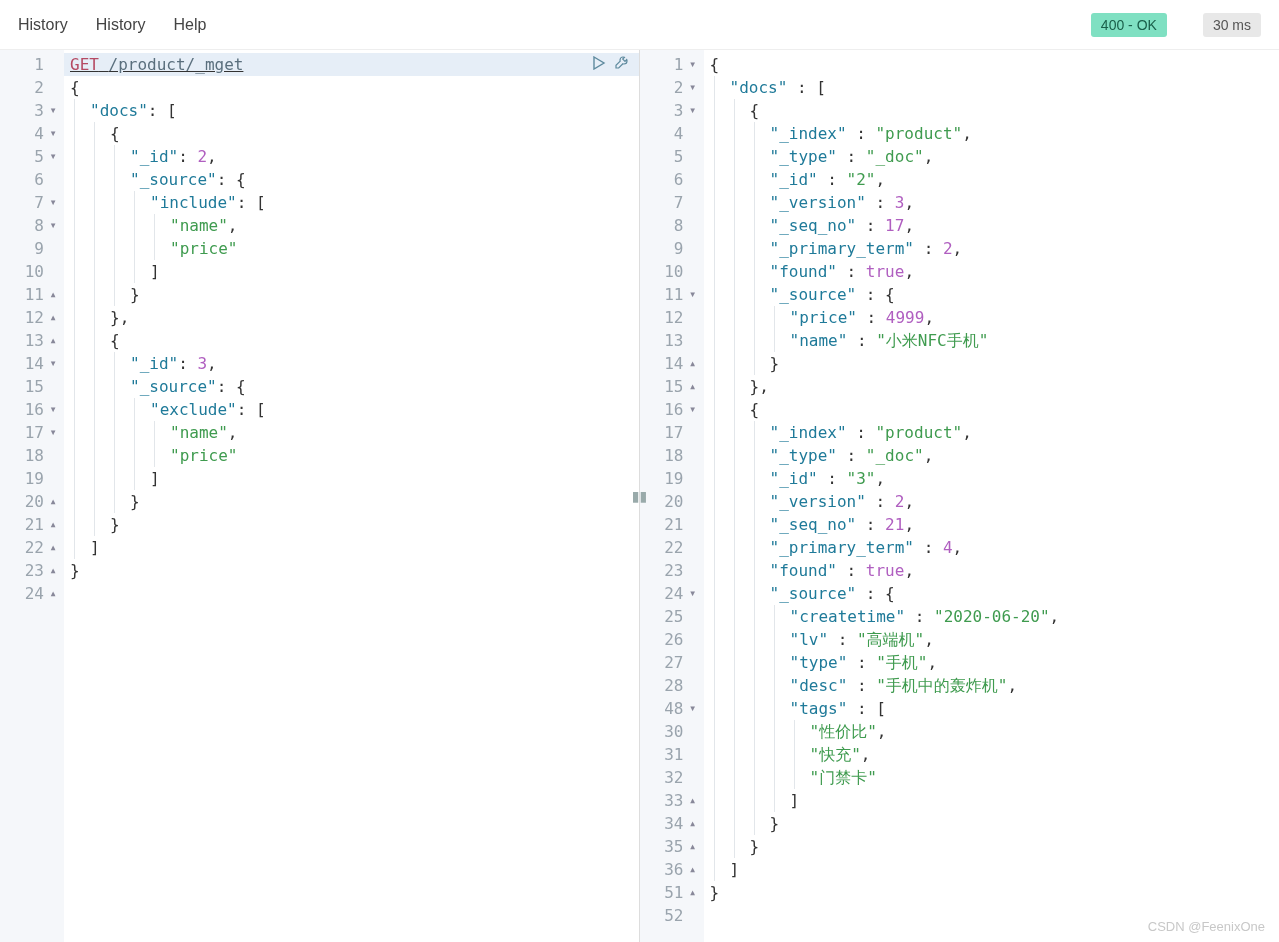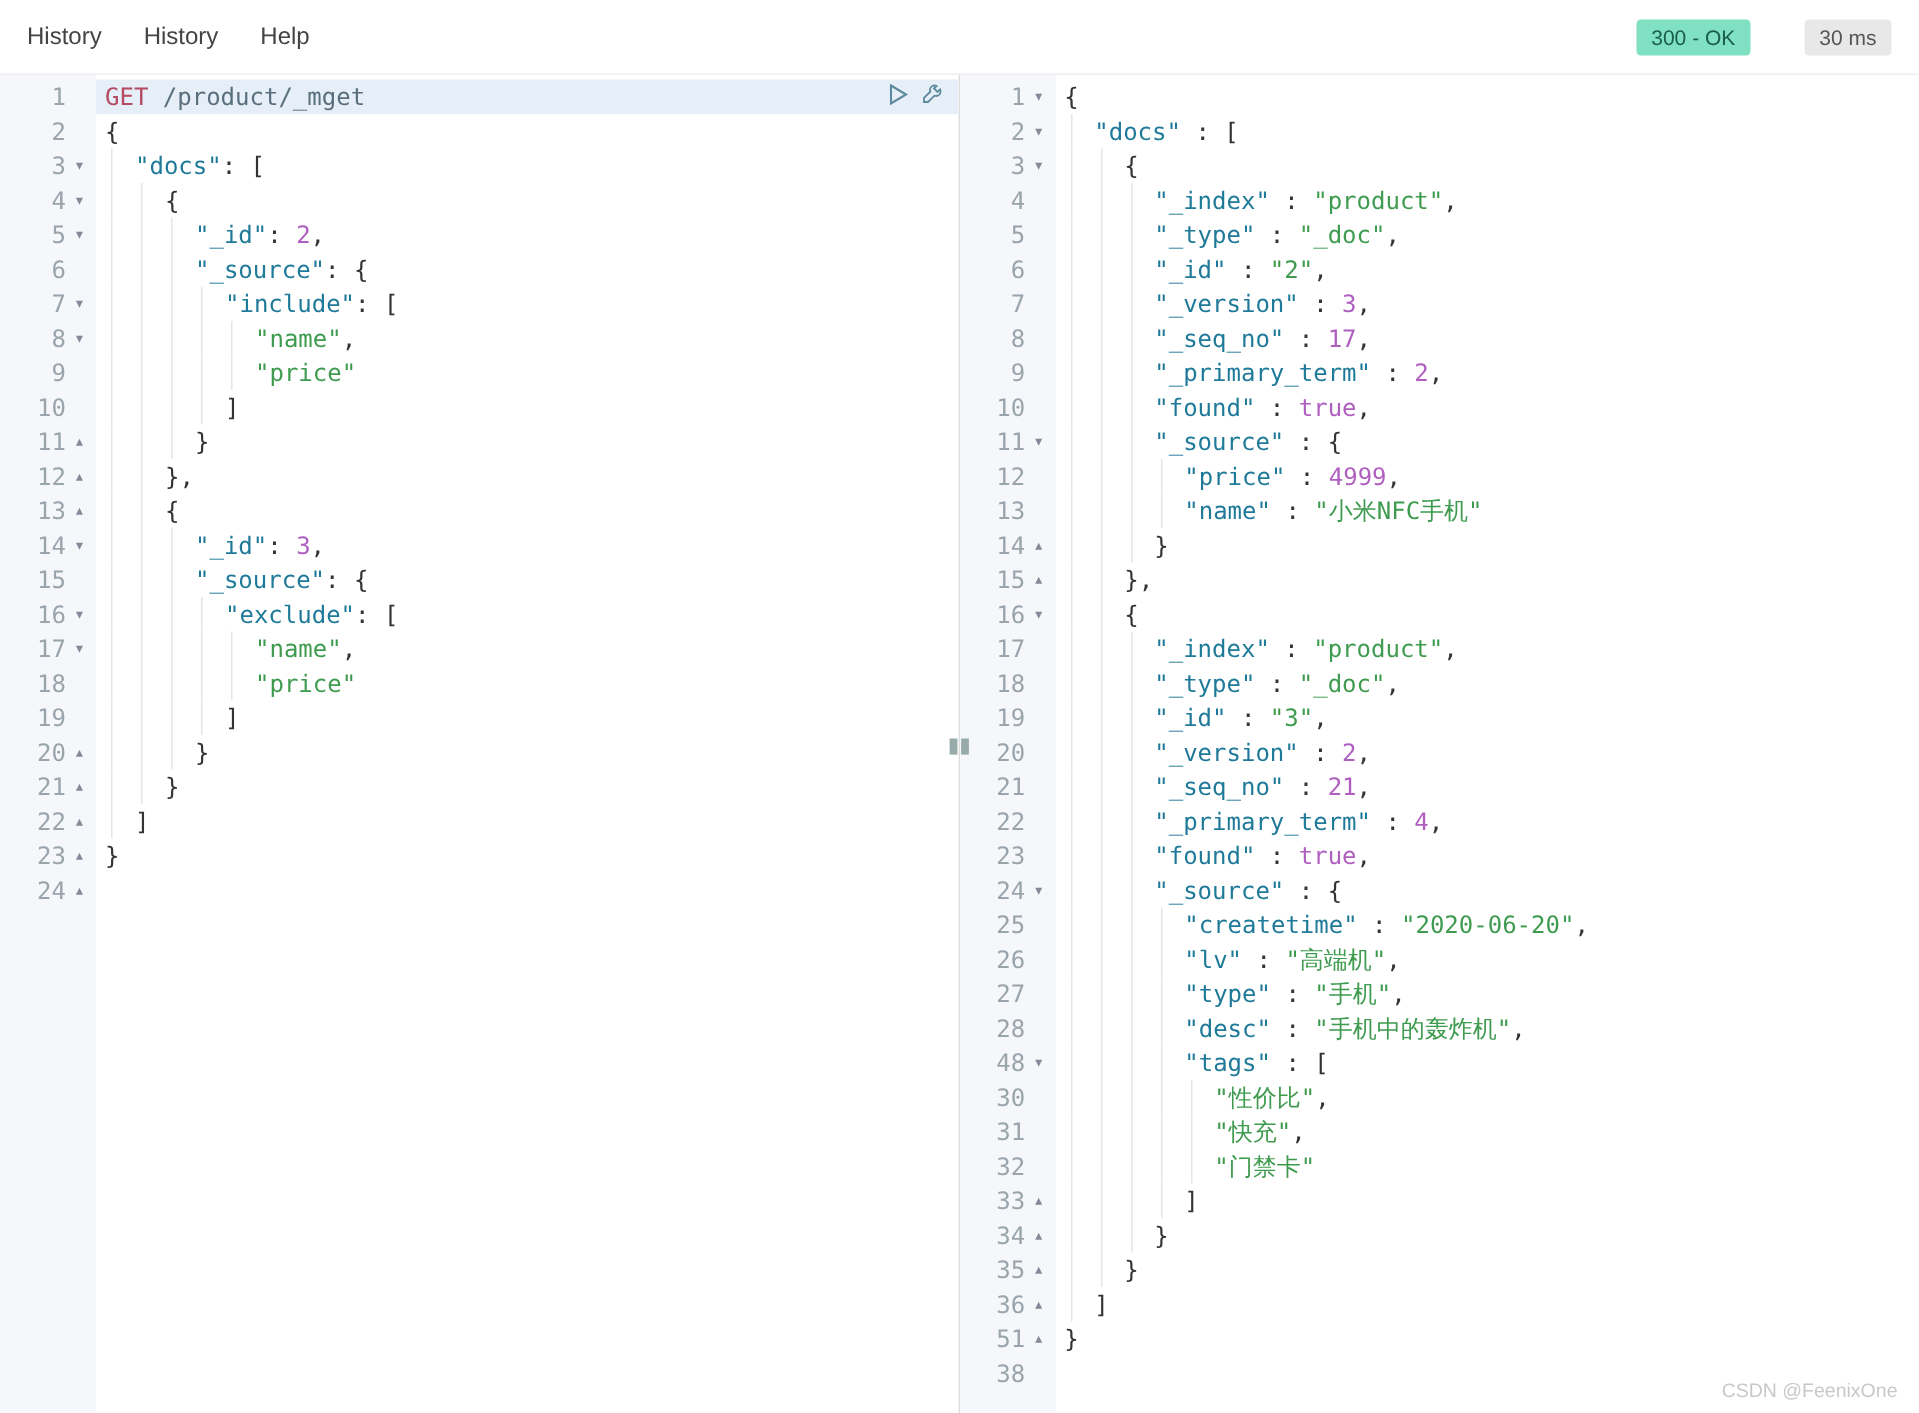--- a/index.html
+++ b/index.html
@@ -70,21 +70,21 @@
     padding-top: 3px;
     position: relative;
     background: #fff;
   }
   .code-row {
     height: 23px;
     white-space: pre;
     padding-left: 6px;
     position: relative;
   }
-  .hl-line { background: #e6eef7; }
+  .hl-line { background: #e6eef7; text-decoration: underline; }
   .run-icons {
     position: absolute;
     right: 10px;
     top: 0;
     height: 23px;
     display: flex;
     align-items: center;
     gap: 8px;
     color: #6b8fa3;
   }
@@ -126,21 +126,21 @@
   }
 </style>
 </head>
 <body>
 
 <div class="menubar">
   <span class="menu-item">History</span>
   <span class="menu-item">History</span>
   <span class="menu-item">Help</span>
   <span class="spacer"></span>
-  <span class="badge badge-status">300 - OK</span>
+  <span class="badge badge-status">400 - OK</span>
   <span class="badge badge-time">30 ms</span>
 </div>
 
 <div class="workspace">
   <div class="pane pane-left">
     <div class="gutter" id="req-gutter">
         <div class="gut-row">
           <span class="gut-num">1</span>
           <span class="gut-fold"></span>
         </div>
@@ -413,21 +413,21 @@
         </div>
         <div class="gut-row">
           <span class="gut-num">36</span>
           <span class="gut-fold">▴</span>
         </div>
         <div class="gut-row">
           <span class="gut-num">51</span>
           <span class="gut-fold">▴</span>
         </div>
         <div class="gut-row">
-          <span class="gut-num">38</span>
+          <span class="gut-num">52</span>
           <span class="gut-fold"></span>
         </div>
       </div>
     <div class="code" id="res-code">
         <div class="code-row"><span style="padding-left: 0px;"><span class="tok-punct">{</span></span></div>
         <div class="code-row"><span class="indent-guide" style="left: 10px;"></span><span style="padding-left: 20px;"><span class="tok-key">"docs"</span><span class="tok-punct"> : [</span></span></div>
         <div class="code-row"><span class="indent-guide" style="left: 10px;"></span><span class="indent-guide" style="left: 30px;"></span><span style="padding-left: 40px;"><span class="tok-punct">{</span></span></div>
         <div class="code-row"><span class="indent-guide" style="left: 10px;"></span><span class="indent-guide" style="left: 30px;"></span><span class="indent-guide" style="left: 50px;"></span><span style="padding-left: 60px;"><span class="tok-key">"_index"</span><span class="tok-punct"> : </span><span class="tok-str">"product"</span><span class="tok-punct">,</span></span></div>
         <div class="code-row"><span class="indent-guide" style="left: 10px;"></span><span class="indent-guide" style="left: 30px;"></span><span class="indent-guide" style="left: 50px;"></span><span style="padding-left: 60px;"><span class="tok-key">"_type"</span><span class="tok-punct"> : </span><span class="tok-str">"_doc"</span><span class="tok-punct">,</span></span></div>
         <div class="code-row"><span class="indent-guide" style="left: 10px;"></span><span class="indent-guide" style="left: 30px;"></span><span class="indent-guide" style="left: 50px;"></span><span style="padding-left: 60px;"><span class="tok-key">"_id"</span><span class="tok-punct"> : </span><span class="tok-str">"2"</span><span class="tok-punct">,</span></span></div>

